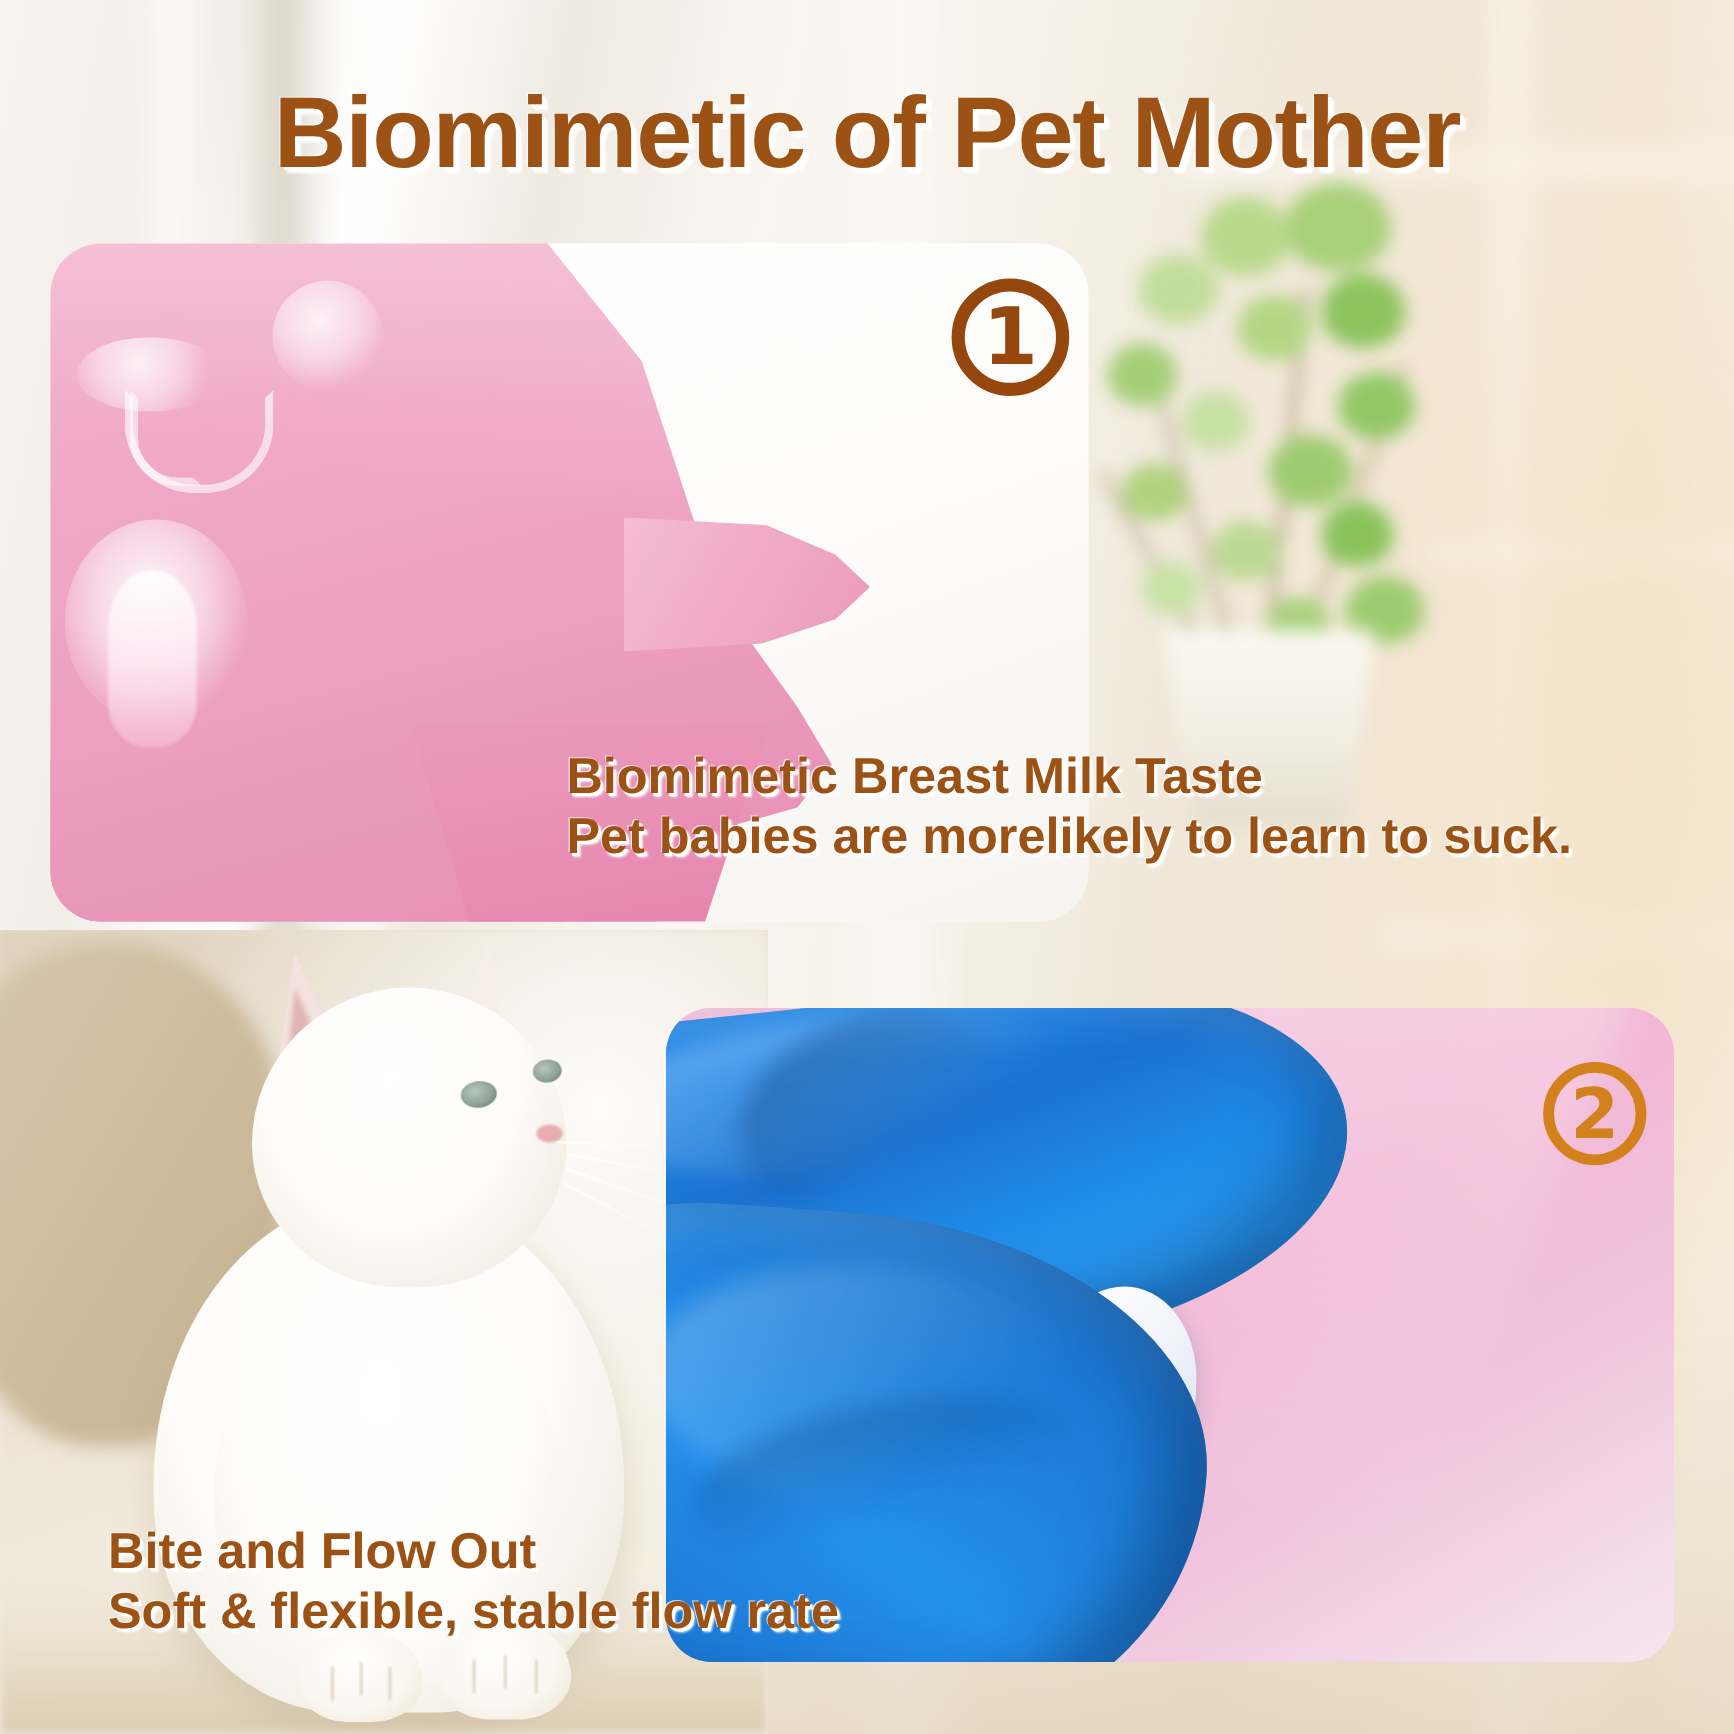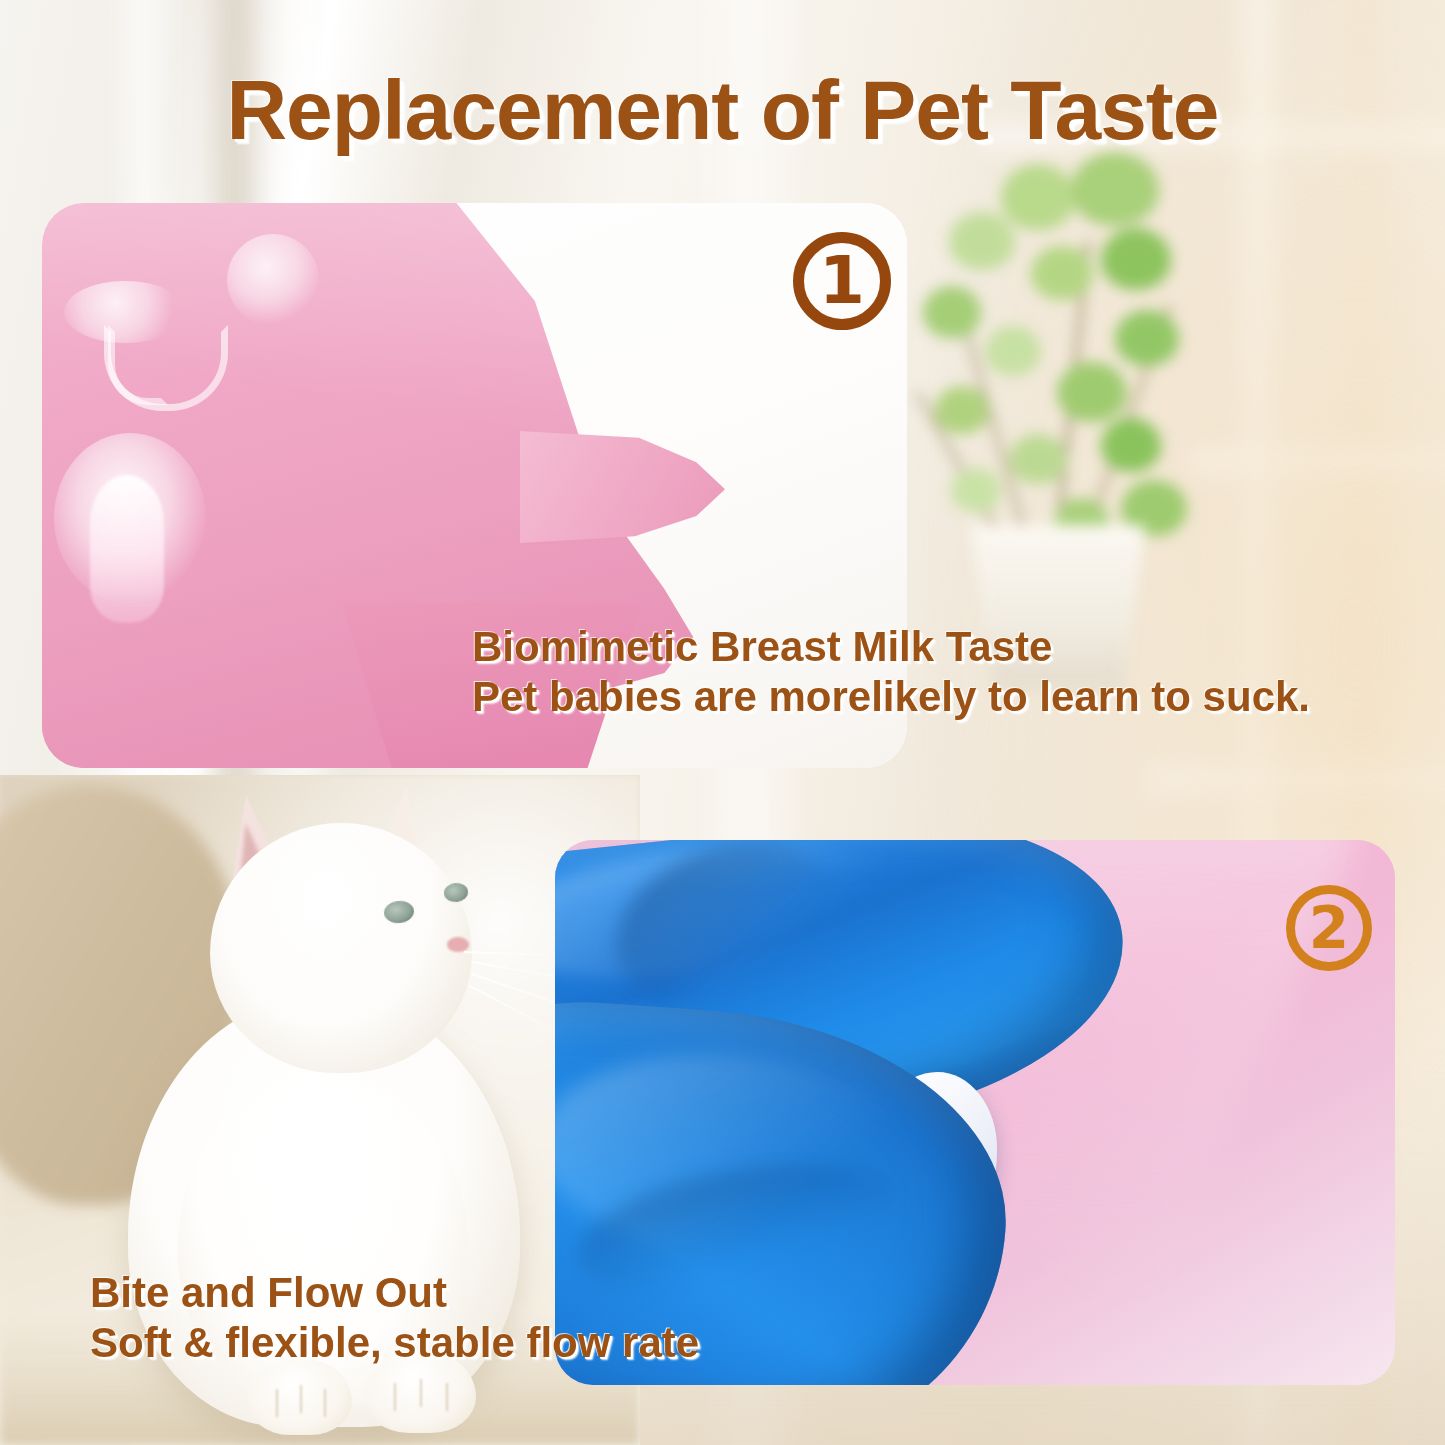--- a/index.html
+++ b/index.html
@@ -624,21 +624,21 @@
       </div>
     </div>
     <div class="finger-bottom"></div>
     <div class="finger-fold"></div>
   </div>
 
   <div class="badge" id="badge-1">1</div>
 
   <div class="badge" id="badge-2">2</div>
 
-  <div class="hdr-title">Replacement of Pet Taste</div>
+  <div class="hdr-title">Biomimetic of Pet Mother</div>
 
   <div class="feature-text" id="feature-1">
     <span class="line">Biomimetic Breast Milk Taste</span>
     <span class="line line2">Pet babies are morelikely to learn to suck.</span>
   </div>
 
   <div class="feature-text" id="feature-2">
     <span class="line">Bite and Flow Out</span>
     <span class="line line2">Soft &amp; flexible, stable flow rate</span>
   </div>

